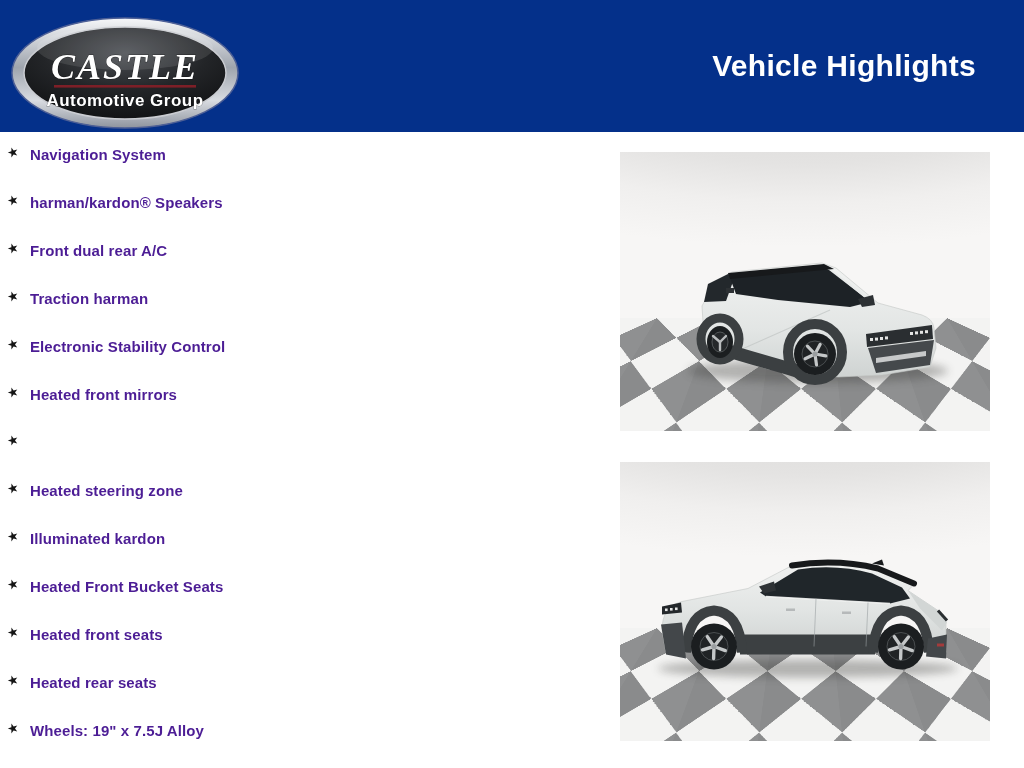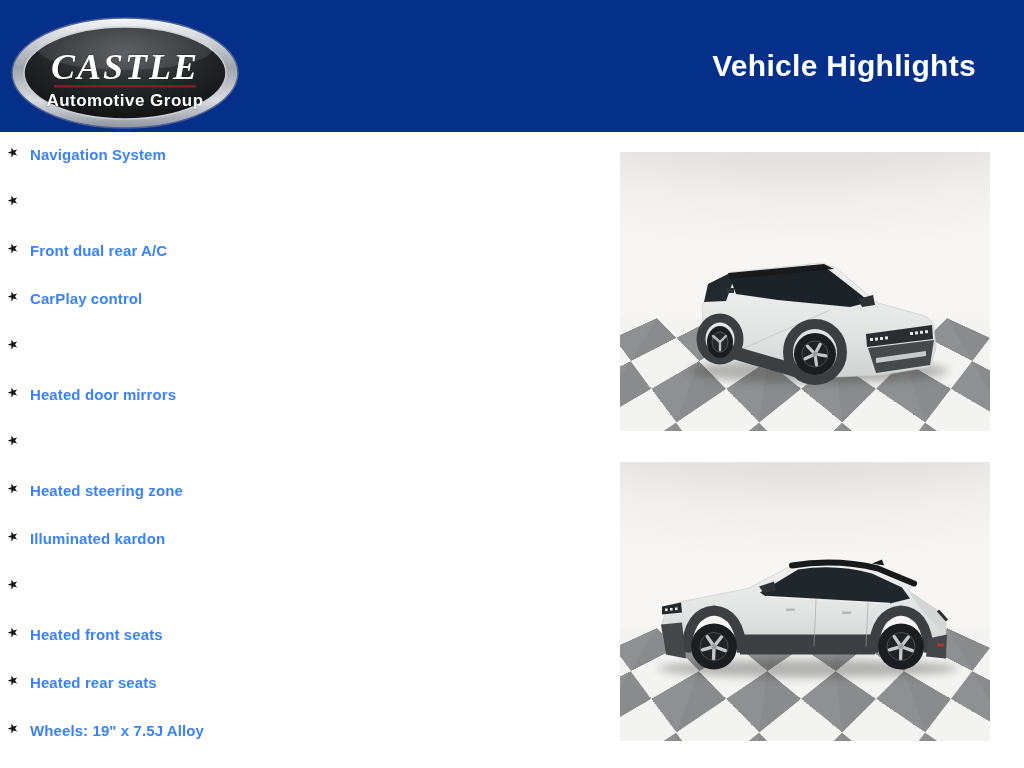--- a/index.html
+++ b/index.html
@@ -10,21 +10,21 @@
   .header{position:absolute;left:0;top:0;width:1024px;height:132px;background:#04308a;}
   .logo{position:absolute;left:10px;top:15px;width:230px;height:116px;}
   .page-title{position:absolute;right:38px;top:39px;margin:10px;
     font:700 30px "Liberation Sans",sans-serif;color:#ffffff;letter-spacing:.3px;}
 
   
   .features{position:absolute;left:8px;top:130px;margin:0;padding:0;list-style:none;}
   .feature{display:flex;align-items:center;height:48px;}
   .star{display:inline-block;width:22px;font-size:13px;color:#141414;
     transform:rotate(-18deg) translateY(-4px);}
-  .feature-label{font:700 15px "Liberation Sans",sans-serif;color:#3b82f6;letter-spacing:.1px;}
+  .feature-label{font:700 15px "Liberation Sans",sans-serif;color:#4c1d95;letter-spacing:.1px;}
 
   
   .photos{position:absolute;left:620px;top:152px;width:370px;}
   .photo{position:relative;width:370px;height:279px;margin:0 0 31px 0;overflow:hidden;background:#f6f5f4;}
   .wall{position:absolute;inset:0;
     background:radial-gradient(ellipse 135% 62% at 50% -28%, #d7d6d5 0%, #e4e3e2 52%, #f0efee 74%, #f7f6f5 100%);}
   .floor{position:absolute;top:166px;left:-45%;width:190%;height:620px;
     transform-origin:50% 0;transform:perspective(300px) rotateX(51deg);
     background:conic-gradient(from 45deg,#8f9091 0 25%,#f3f3f2 0 50%,#8a8b8c 0 75%,#f3f3f2 0);
     background-size:58px 58px;background-position:29px 0;}
@@ -67,57 +67,60 @@
 
   <ul class="features">
 
       <li class="feature">
         <span class="star">★</span>
         <span class="feature-label">Navigation System</span>
       </li>
 
       <li class="feature">
         <span class="star">★</span>
+        <span class="feature-label">harman/kardon® Speakers</span>
       </li>
 
       <li class="feature">
         <span class="star">★</span>
         <span class="feature-label">Front dual rear A/C</span>
       </li>
 
       <li class="feature">
         <span class="star">★</span>
-        <span class="feature-label">CarPlay control</span>
-      </li>
-
-      <li class="feature">
-        <span class="star">★</span>
-      </li>
-
-      <li class="feature">
-        <span class="star">★</span>
-        <span class="feature-label">Heated door mirrors</span>
+        <span class="feature-label">Traction harman</span>
+      </li>
+
+      <li class="feature">
+        <span class="star">★</span>
+        <span class="feature-label">Electronic Stability Control</span>
+      </li>
+
+      <li class="feature">
+        <span class="star">★</span>
+        <span class="feature-label">Heated front mirrors</span>
       </li>
 
       <li class="feature">
         <span class="star">★</span>
       </li>
 
       <li class="feature">
         <span class="star">★</span>
         <span class="feature-label">Heated steering zone</span>
       </li>
 
       <li class="feature">
         <span class="star">★</span>
         <span class="feature-label">Illuminated kardon</span>
       </li>
 
       <li class="feature">
         <span class="star">★</span>
+        <span class="feature-label">Heated Front Bucket Seats</span>
       </li>
 
       <li class="feature">
         <span class="star">★</span>
         <span class="feature-label">Heated front seats</span>
       </li>
 
       <li class="feature">
         <span class="star">★</span>
         <span class="feature-label">Heated rear seats</span>

